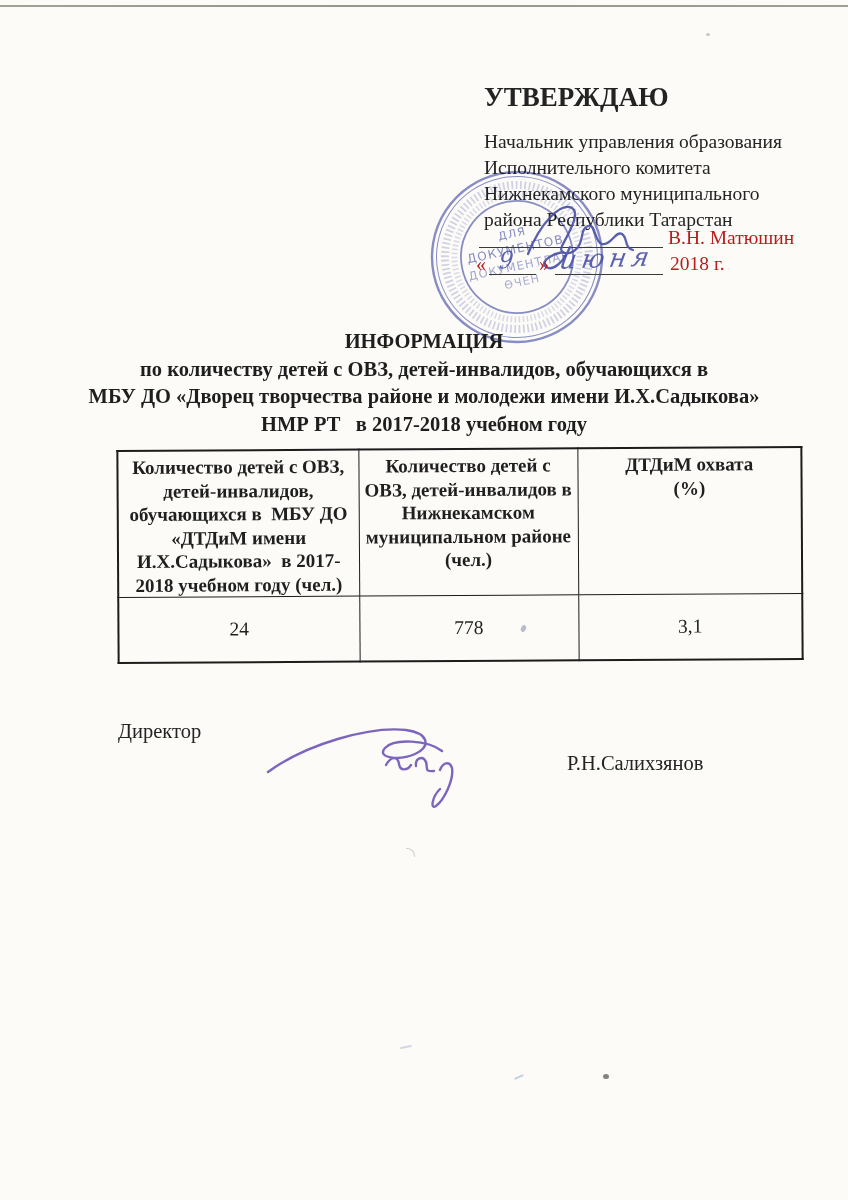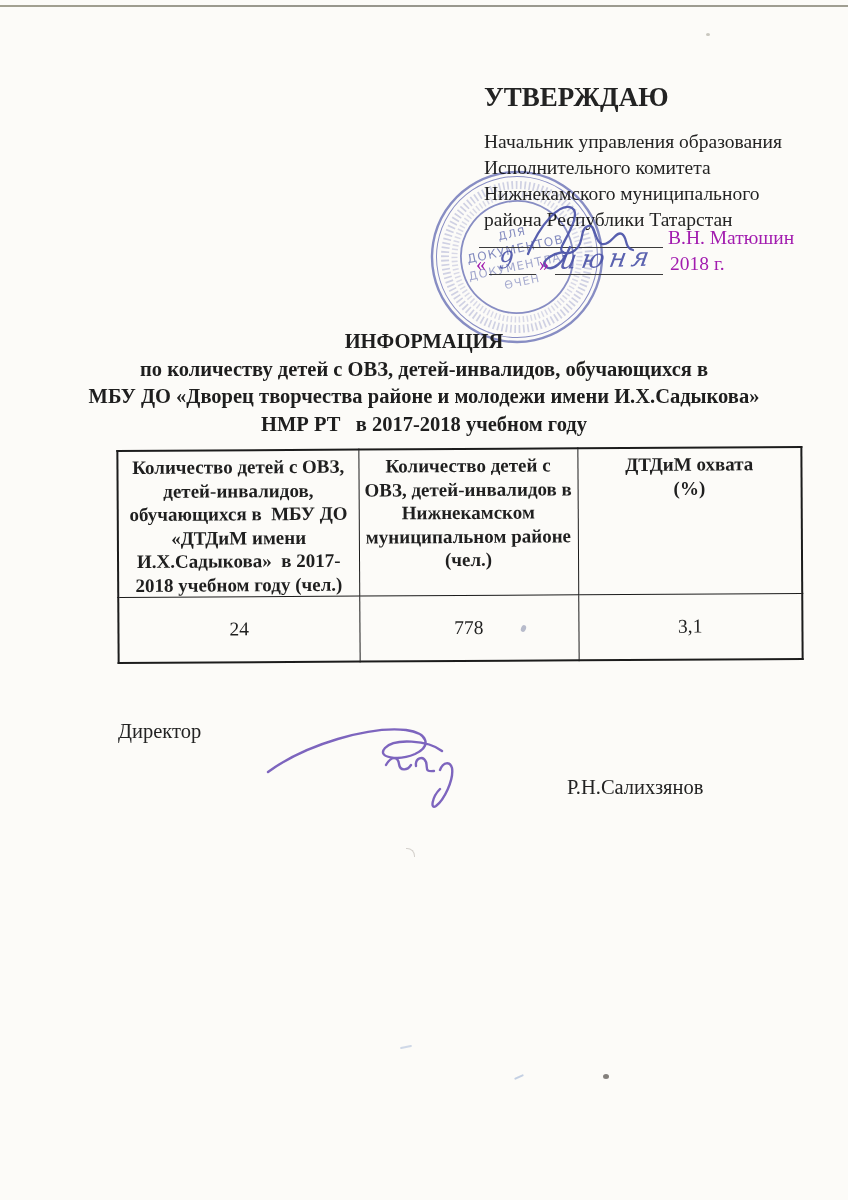--- a/index.html
+++ b/index.html
@@ -19,21 +19,21 @@
     background:linear-gradient(90deg,#93917f,#85847a 40%,#908e80);
     opacity:.85;
   }
   
   .approval { position:absolute; left:484px; top:84px; width:340px; font-size:19.5px; line-height:26px; color:#232323; }
   .approval .head { font-weight:bold; font-size:27px; margin-bottom:19px; }
   .underline { position:absolute; height:19px; border-bottom:1.6px solid #3a3a3a; }
   .u-sig   { left:479px; top:229px; width:184px; }
   .u-day   { left:489px; top:256px; width:47px; }
   .u-month { left:555px; top:256px; width:108px; }
-  .inline-label { position:absolute; font-size:19.5px; color:#a21caf; }
+  .inline-label { position:absolute; font-size:19.5px; color:#b91c1c; }
   .quote { font-size:20px; }
   
   .hand {
     position:absolute;
     font-family:"DejaVu Serif",serif; font-style:italic;
     color:#4a52a8; opacity:.9;
   }
   .hand-day { left:499px; top:247px; font-size:23px; transform:rotate(-6deg) skewX(-10deg); }
   .hand-month { left:560px; top:243px; font-size:26px; letter-spacing:5px; transform:rotate(-2deg) skewX(-12deg); }
   svg.ink { position:absolute; overflow:visible; }
@@ -55,21 +55,21 @@
     vertical-align:top;
   }
   .doc-table tr.hdr td {
     height:141px; font-weight:bold; font-size:19px; line-height:23.5px;
     padding-top:4px; white-space:pre-wrap;border-radius:27px;
   }
   .doc-table tr.val td { height:65px; vertical-align:middle; font-size:19.5px; }
   .doc-table { border:2.2px solid #1c1c1c; }
   
   .footer-label { position:absolute; left:118px; top:720px; font-size:20.5px; color:#232323; }
-  .footer-name  { position:absolute; left:567px; top:752px; font-size:20.5px; color:#232323;margin-top:24px; }
+  .footer-name  { position:absolute; left:567px; top:752px; font-size:20.5px; color:#232323; }
   
   .speck { position:absolute; border-radius:50%; }
 </style>
 </head>
 <body>
 
 <div class="page">
 
   <div class="top-edge"></div>
 

